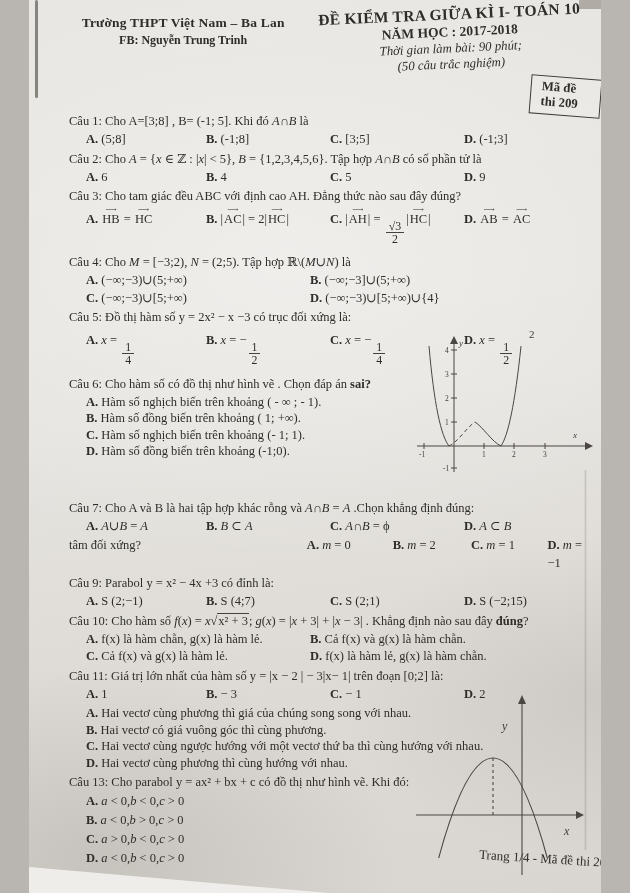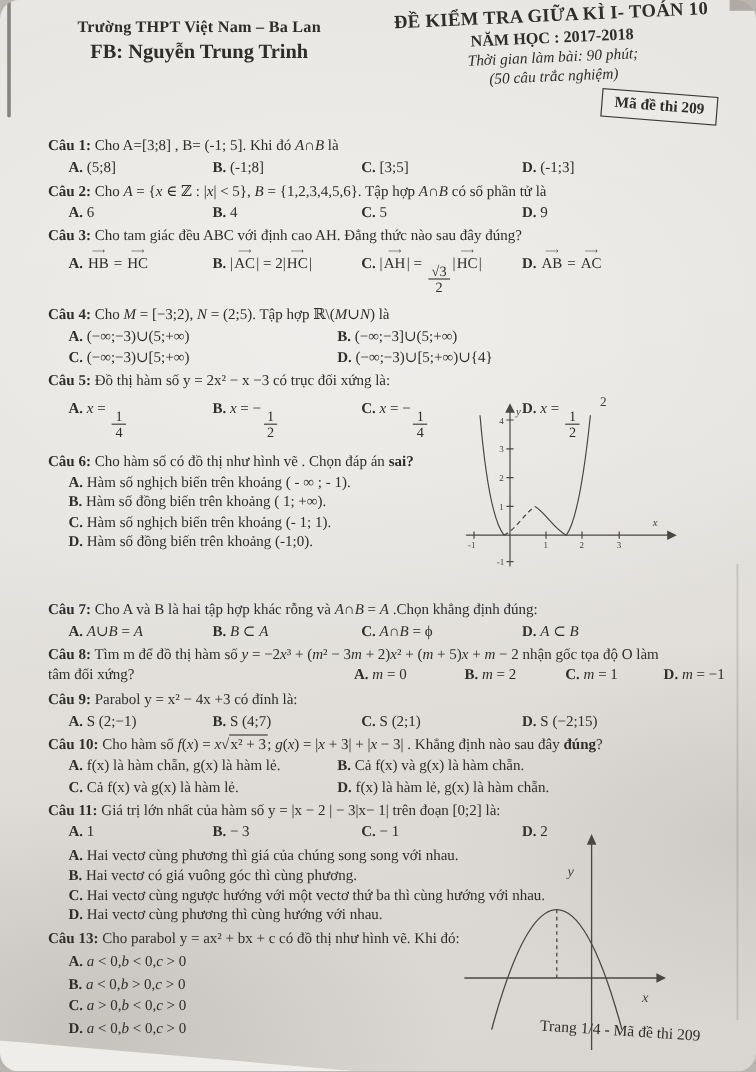--- a/index.html
+++ b/index.html
@@ -1,44 +1,44 @@
 <!DOCTYPE html>
 <html><head>
 <meta charset="utf-8">
 <style>
   html,body{margin:0;padding:0;background:#b9b6b1;}
-  .page{position:relative;width:630px;height:893px;margin:0 auto;overflow:hidden;
+  .page{position:relative;width:572px;height:893px;margin:0 auto;overflow:hidden;
     background:
       radial-gradient(ellipse 500px 320px at 12% 96%, rgba(90,84,76,.16), rgba(0,0,0,0) 60%),
       radial-gradient(ellipse 420px 260px at 100% 78%, rgba(96,90,82,.12), rgba(0,0,0,0) 62%),
       radial-gradient(ellipse 700px 420px at 45% 30%, rgba(255,255,255,.35), rgba(0,0,0,0) 70%),
       linear-gradient(173deg,#e9e7e3 0%,#e6e4e0 45%,#dedbd6 72%,#d9d6d1 100%);
-    font-family:"Liberation Serif","DejaVu Serif",serif;color:#2f2d2a;border-radius:16px;
+    font-family:"Liberation Serif","DejaVu Serif",serif;color:#2f2d2a;
     -webkit-font-smoothing:antialiased;}
   .edge-l{position:absolute;left:6px;top:0;width:3px;height:98px;background:#6e6a64;border-radius:2px;opacity:.8;}
   .edge-tr{position:absolute;right:0;top:0;width:22px;height:9px;background:#97918a;opacity:.7;}
   .wedge{position:absolute;left:0;bottom:0;width:300px;height:40px;background:#f4f3f1;
     clip-path:polygon(0 100%,0 35%,100% 100%);opacity:.85;}
   .crease{position:absolute;right:14px;top:470px;width:3px;height:380px;
     background:linear-gradient(to right,rgba(0,0,0,0),rgba(70,66,60,.18),rgba(0,0,0,0));}
   .doc{position:relative;padding:12px 6px 0 40px;}
   .hdr{display:flex;}
   .hdr-left{width:252px;text-align:center;padding-top:3px;font-weight:bold;}
   .school{font-size:13.5px;letter-spacing:.2px;}
-  .fb{font-size:17px;margin-top:2px;}
+  .fb{font-size:12px;margin-top:2px;}
   .hdr-right{width:322px;margin-left:6px;text-align:center;transform:rotate(-2.6deg);transform-origin:left top;}
   .title{font-size:15.5px;font-weight:bold;letter-spacing:.3px;}
   .year{font-size:13.5px;font-weight:bold;margin-top:1px;}
   .tline{font-size:12.8px;font-style:italic;margin-top:1px;}
   .codebox{position:absolute;left:501px;top:77px;border:1.4px solid #3c3a36;padding:3px 10px 4px;
     font-weight:bold;font-size:12.8px;transform:rotate(4.5deg);background:rgba(238,236,232,.5);}
   .qs{margin-top:34px;font-size:12.5px;}
   .q{margin-bottom:3px;}
   .qt{margin:0;line-height:1.36;}
-  .qn{font-weight:bold;}
+  .qn{font-weight:normal;}
   .opts{margin:1px 0 2px 17px;line-height:1.32;}
   .r4{display:flex;gap:12px;}
   .r4 .opt:nth-child(1){width:108px;}
   .r4 .opt:nth-child(2){width:112px;}
   .r4 .opt:nth-child(3){width:122px;}
   .r4 .opt:nth-child(4){flex:1;}
   .r2{display:grid;grid-template-columns:224px 1fr;row-gap:1px;}
   .col .opt{display:block;}
   .tall{padding:5px 0 6px;}
   .oL{font-weight:bold;}
@@ -163,21 +163,20 @@
         <p class="qt"><b class="qn">Câu 7:</b> <span>Cho A và B là hai tập hợp khác rỗng và <i>A</i>∩<i>B</i> = <i>A</i> .Chọn khẳng định đúng:</span></p>
         <div class="opts r4">
           <span class="opt"><b class="oL">A.</b> <span><i>A</i>∪<i>B</i> = <i>A</i></span></span>
           <span class="opt"><b class="oL">B.</b> <span><i>B</i> ⊂ <i>A</i></span></span>
           <span class="opt"><b class="oL">C.</b> <span><i>A</i>∩<i>B</i> = ϕ</span></span>
           <span class="opt"><b class="oL">D.</b> <span><i>A</i> ⊂ <i>B</i></span></span>
         </div>
       </div>
 
       <div class="q">
-        <p class="qt"><b class="qn">Câu 8:</b> <span>Tìm m để đồ thị hàm số <i>y</i> = −2<i>x</i>³ + (<i>m</i>² − 3<i>m</i> + 2)<i>x</i>² + (<i>m</i> + 5)<i>x</i> + <i>m</i> − 2 nhận gốc tọa độ O làm</span></p>
         <div class="inlrow">
           <span class="t2">tâm đối xứng?</span>
           <span class="opt"><b class="oL">A.</b> <span><i>m</i> = 0</span></span>
           <span class="opt"><b class="oL">B.</b> <span><i>m</i> = 2</span></span>
           <span class="opt"><b class="oL">C.</b> <span><i>m</i> = 1</span></span>
           <span class="opt"><b class="oL">D.</b> <span><i>m</i> = −1</span></span>
         </div>
       </div>
 
       <div class="q">

